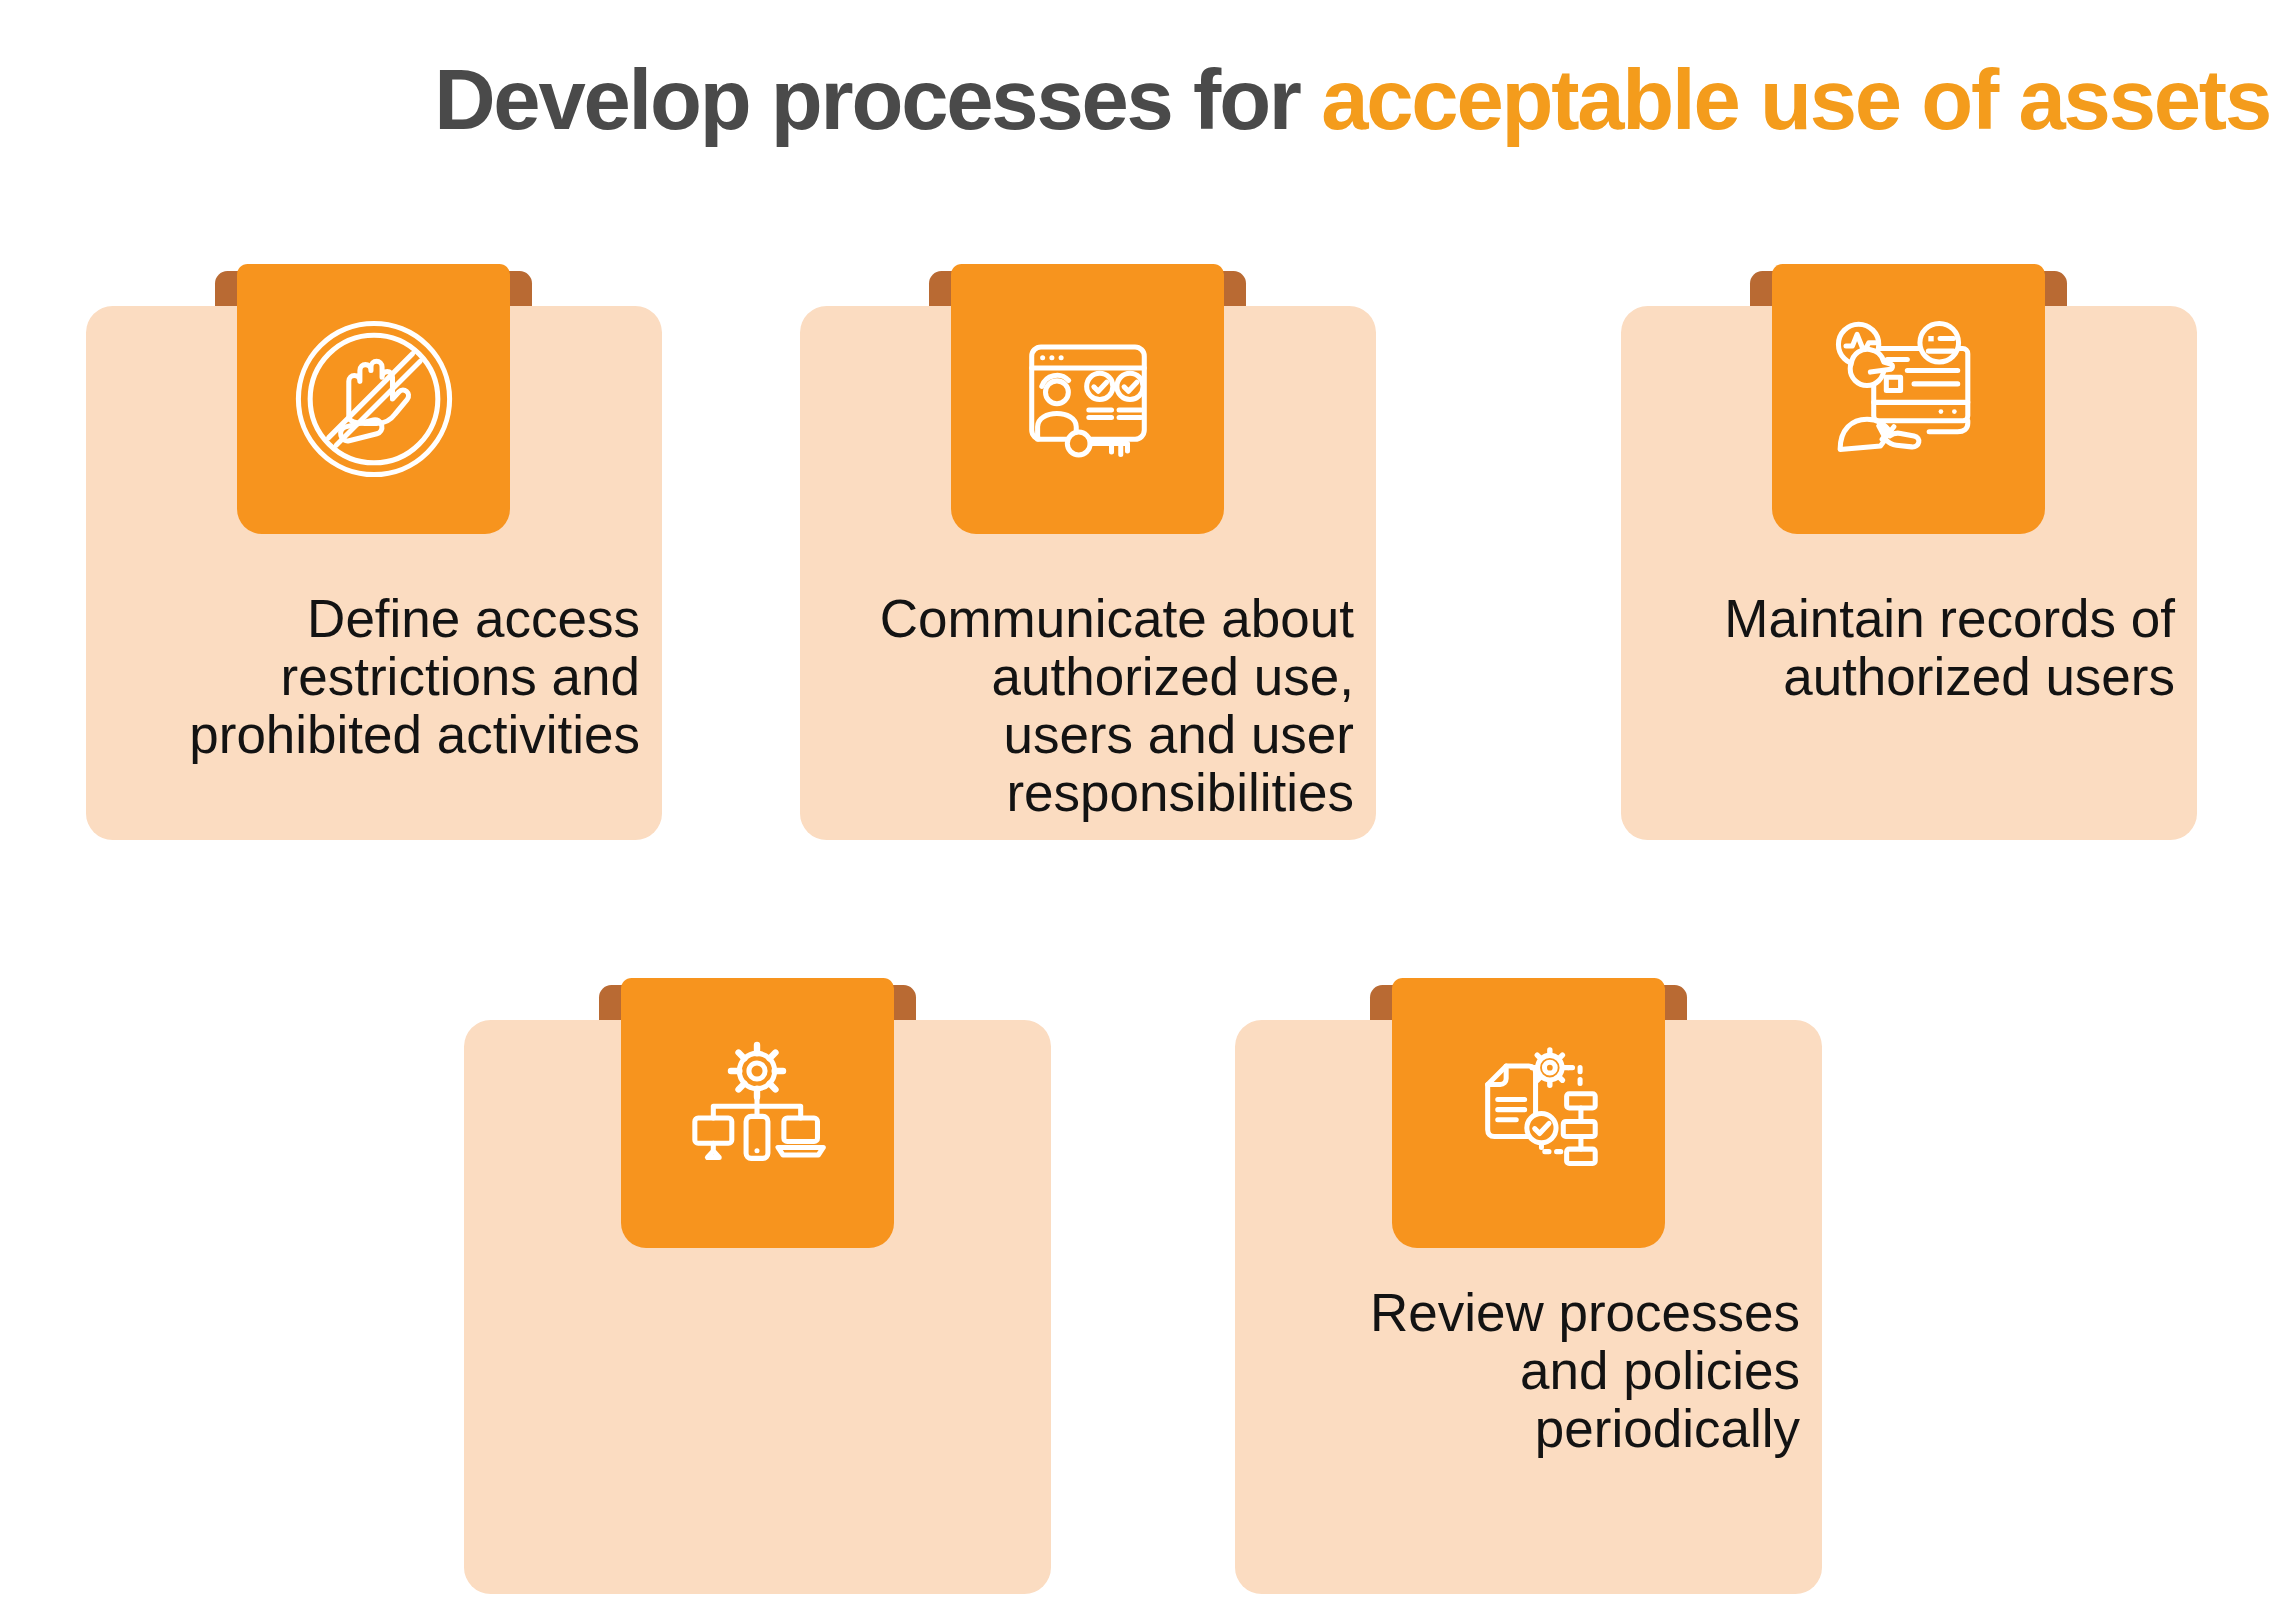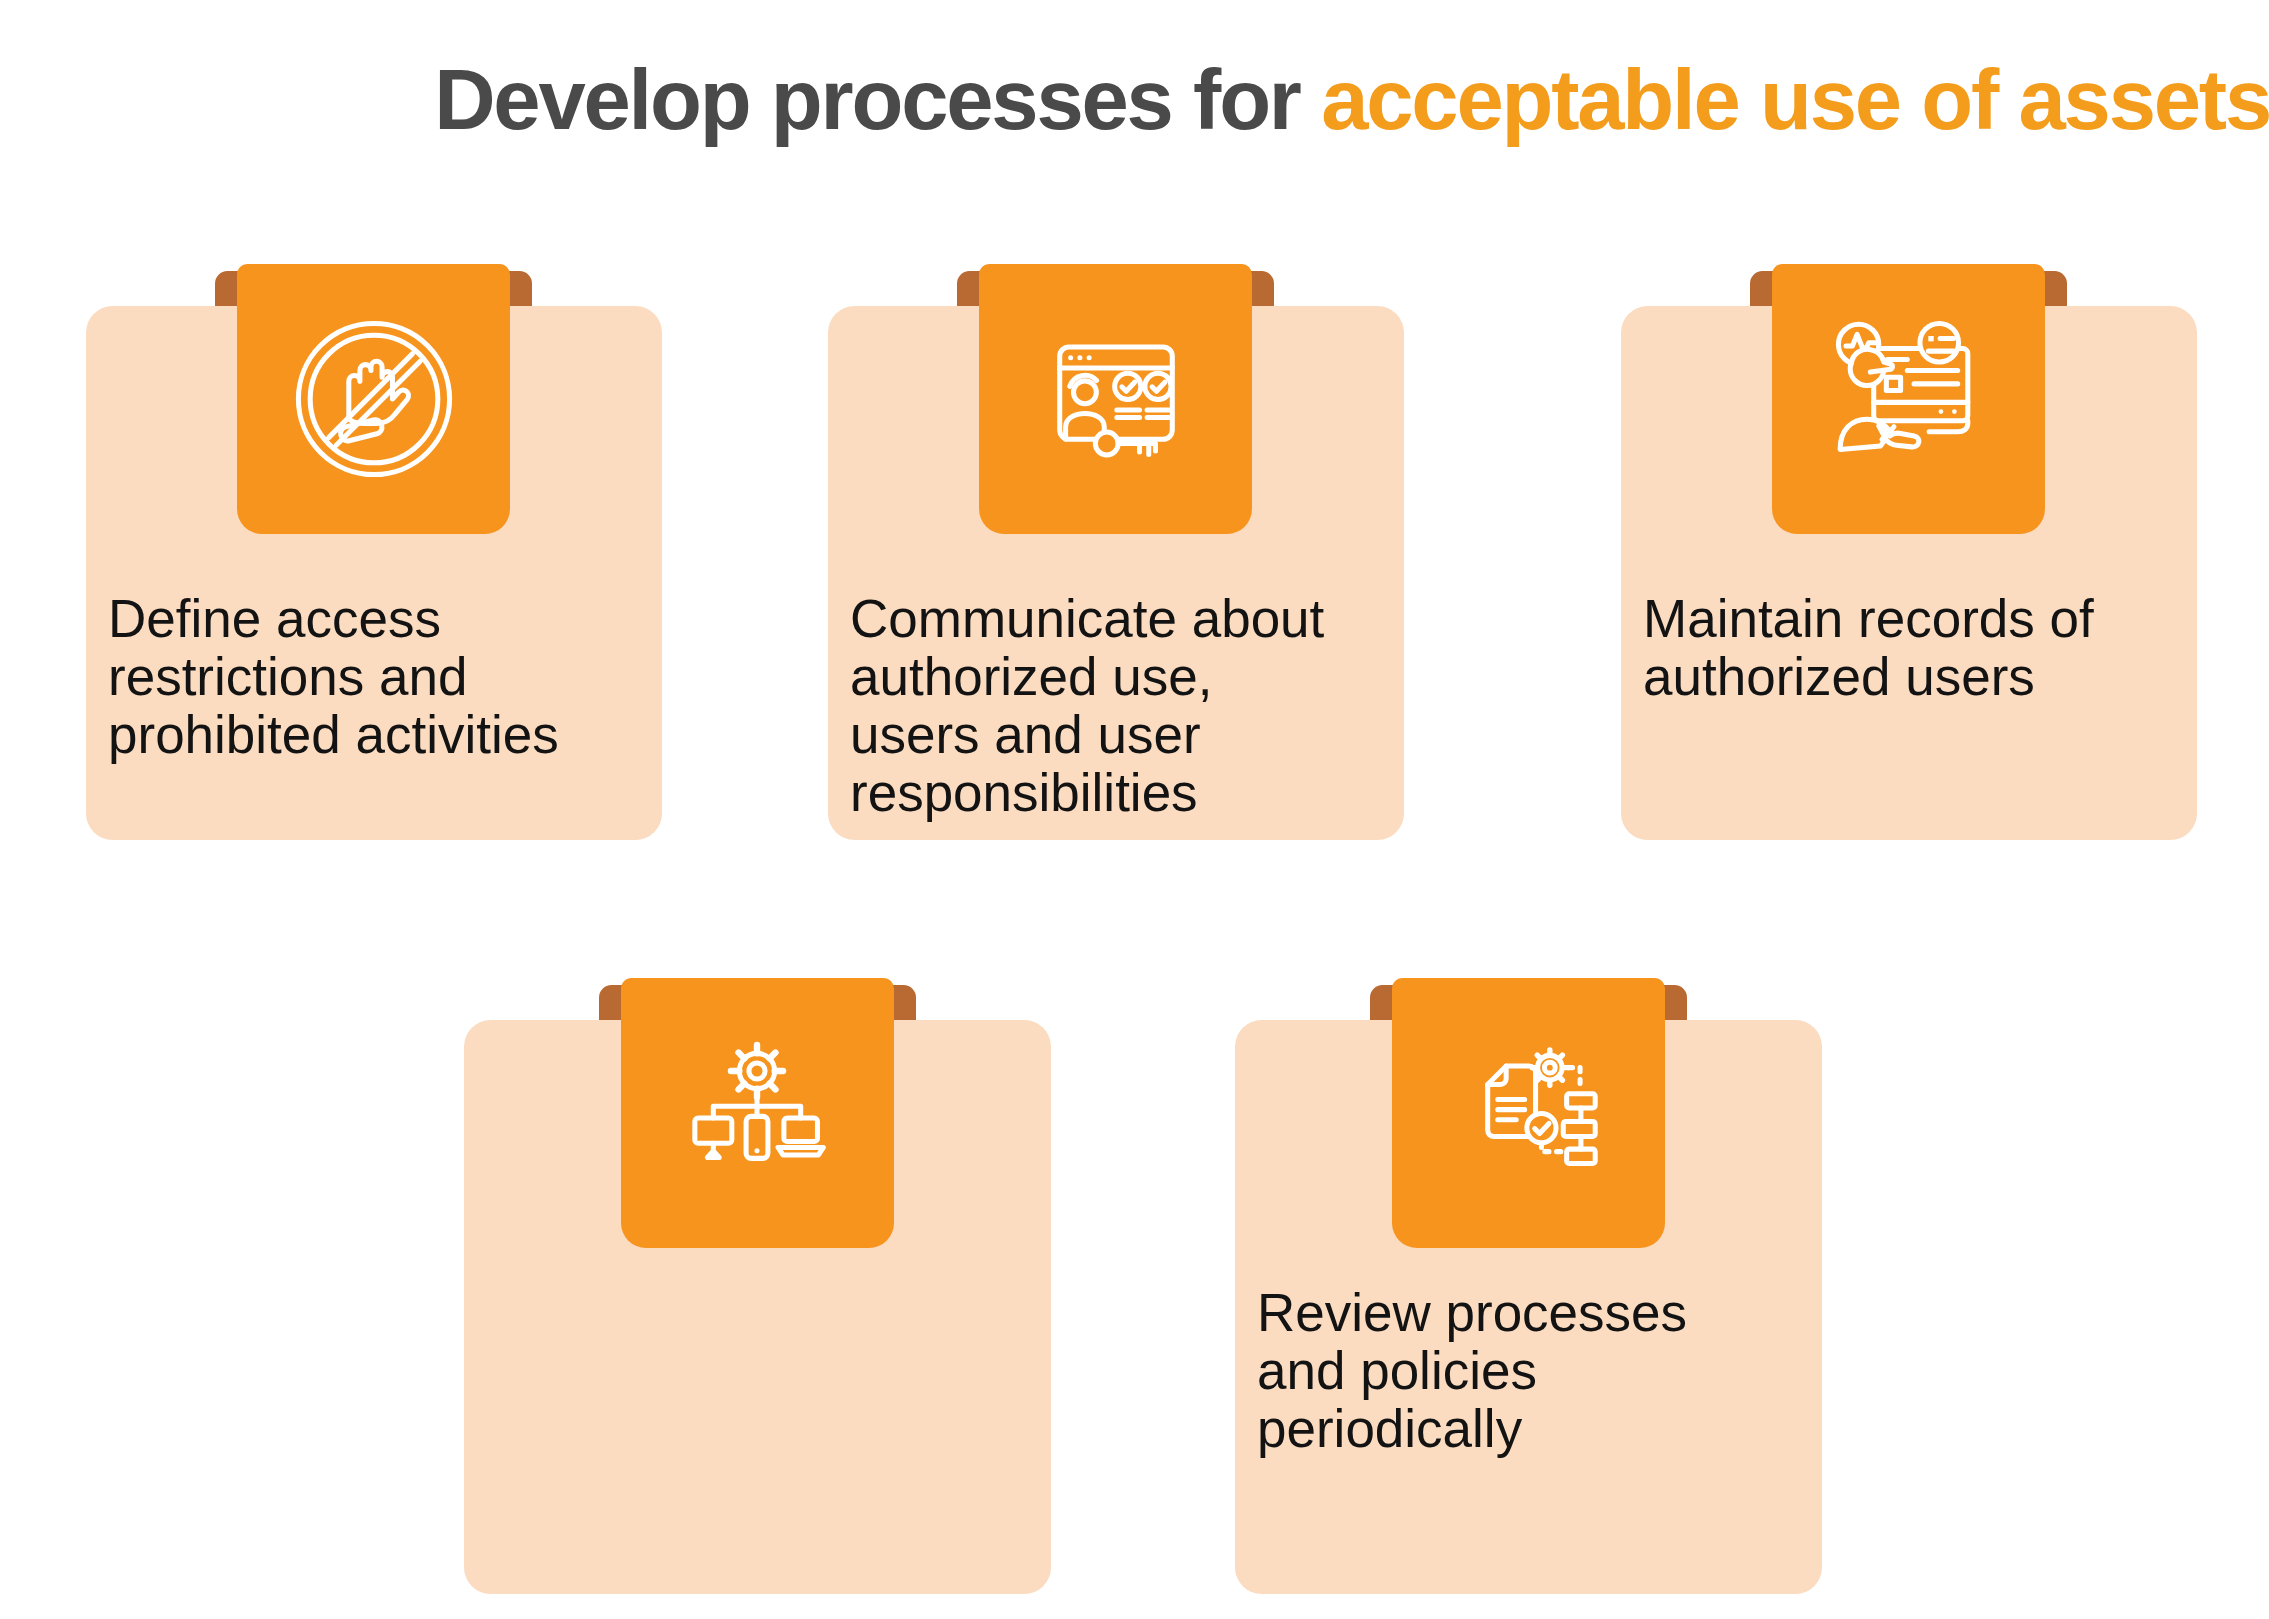--- a/index.html
+++ b/index.html
@@ -21,38 +21,38 @@
     position:absolute;top:51px;left:0;width:100%;
     text-align:right;font-weight:700;font-size:85px;letter-spacing:-2.2px;
     color:var(--title-gray);white-space:nowrap;
   }
   .title .hl{color:var(--title-orange);}
   .card{
     position:absolute;background:var(--peach);border-radius:26.6px;
   }
   .card.r1{top:306px;width:576px;height:534px;}
   .card.r2{top:1020px;width:587px;height:574px;}
-  #card-1{left:86px;} #card-2{left:828px;padding-left:48px;} #card-3{left:1605px;margin-left:16px;}
+  #card-1{left:86px;} #card-2{left:800px;padding-left:48px;} #card-3{left:1605px;margin-left:16px;}
   #card-4{left:464px;} #card-5{left:1235px;}
   .ribbon-back{
     position:absolute;top:-35px;left:50%;width:317px;margin-left:-159px;height:35px;
     background:var(--brown);border-radius:12.4px 12.4px 0 0;
   }
   .ribbon-tab{
     position:absolute;top:-42px;left:50%;width:273px;margin-left:-137px;height:270px;
     background:var(--orange);border-radius:10.6px 10.6px 25px 25px;
     display:flex;align-items:center;justify-content:center;
   }
   .ribbon-tab svg{width:168px;height:168px;display:block;}
   svg .s{fill:none;stroke:#fff;stroke-width:3;stroke-linecap:round;stroke-linejoin:round;}
   svg .sf{fill:var(--orange);stroke:#fff;stroke-width:3;stroke-linecap:round;stroke-linejoin:round;}
   svg .dot{fill:#fff;stroke:none;}
   svg .dash{stroke-dasharray:2.5 4.5;}
   .card-text{
-    position:absolute;left:22px;right:22px;text-align:left;
+    position:absolute;left:22px;right:22px;text-align:right;
     font-size:53px;line-height:58px;color:var(--ink);white-space:pre-line;
     font-weight:400;
   }
   .r1 .card-text{top:284px;}
   .r2 .card-text{top:264px;}
 </style>
 </head>
 <body>
 
 <div class="title"><span>Develop processes for</span>

